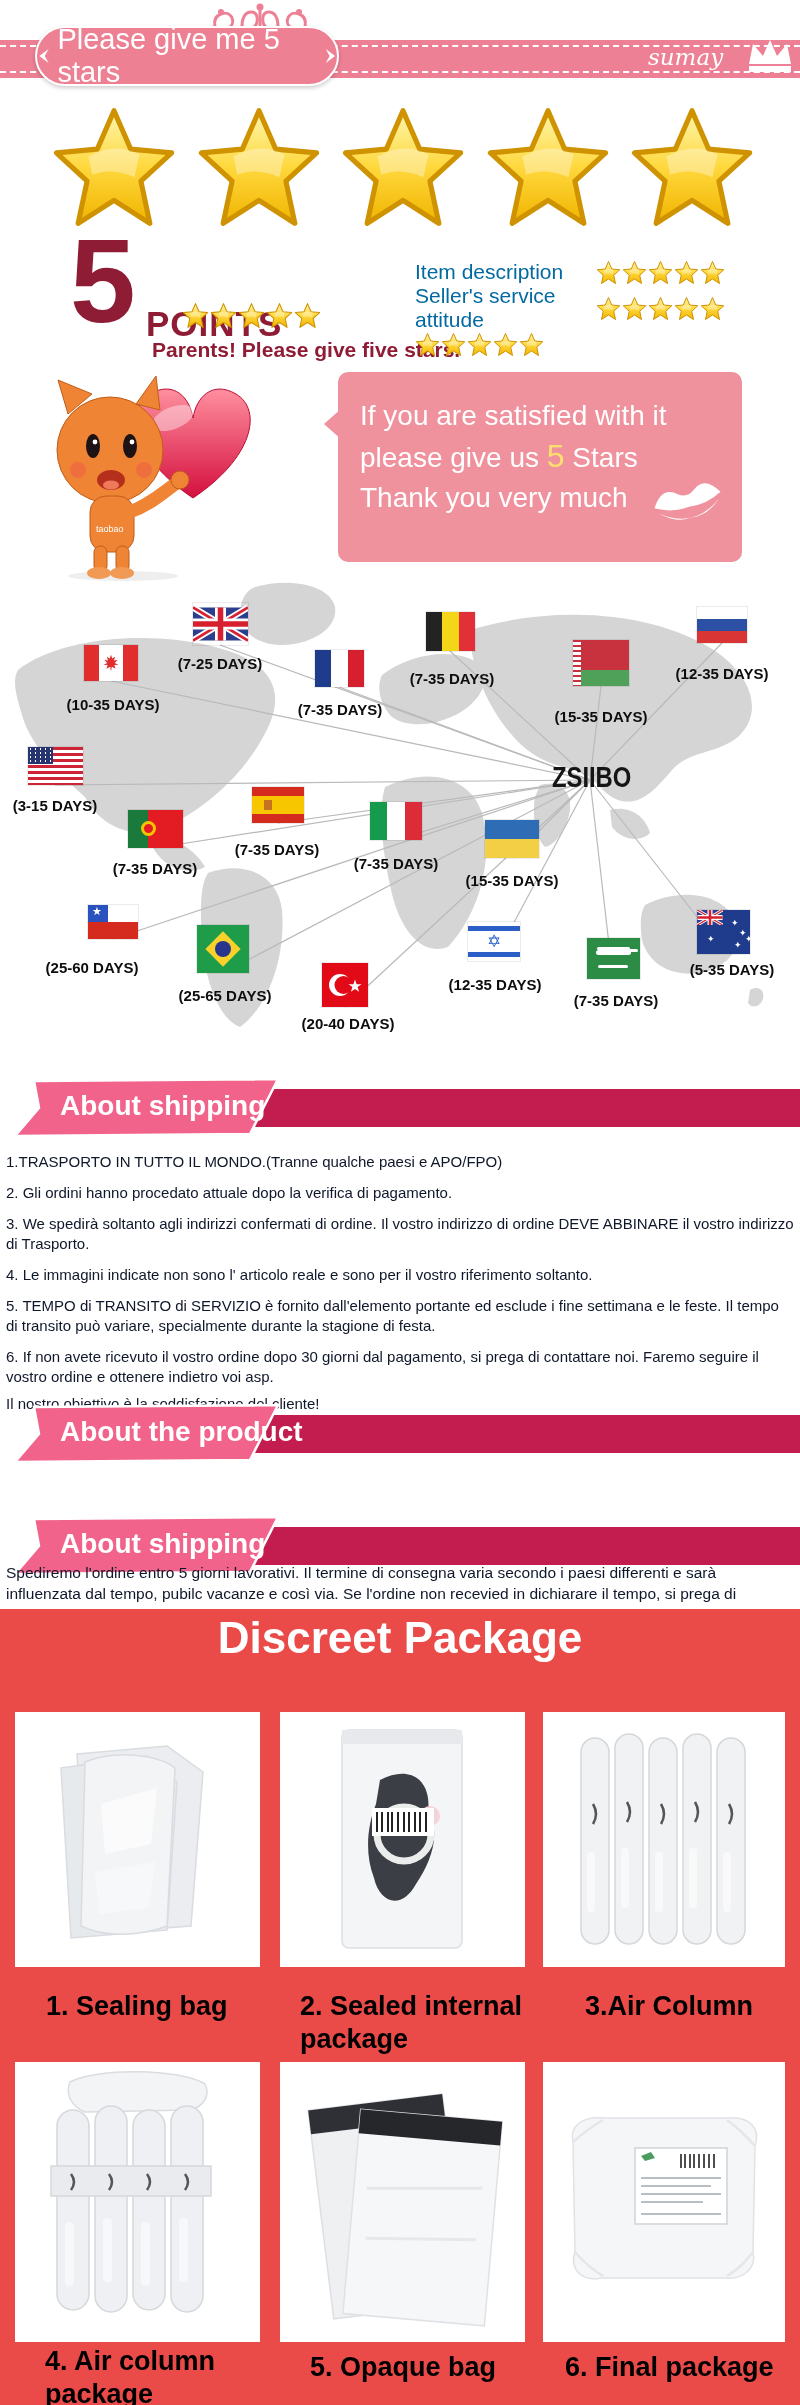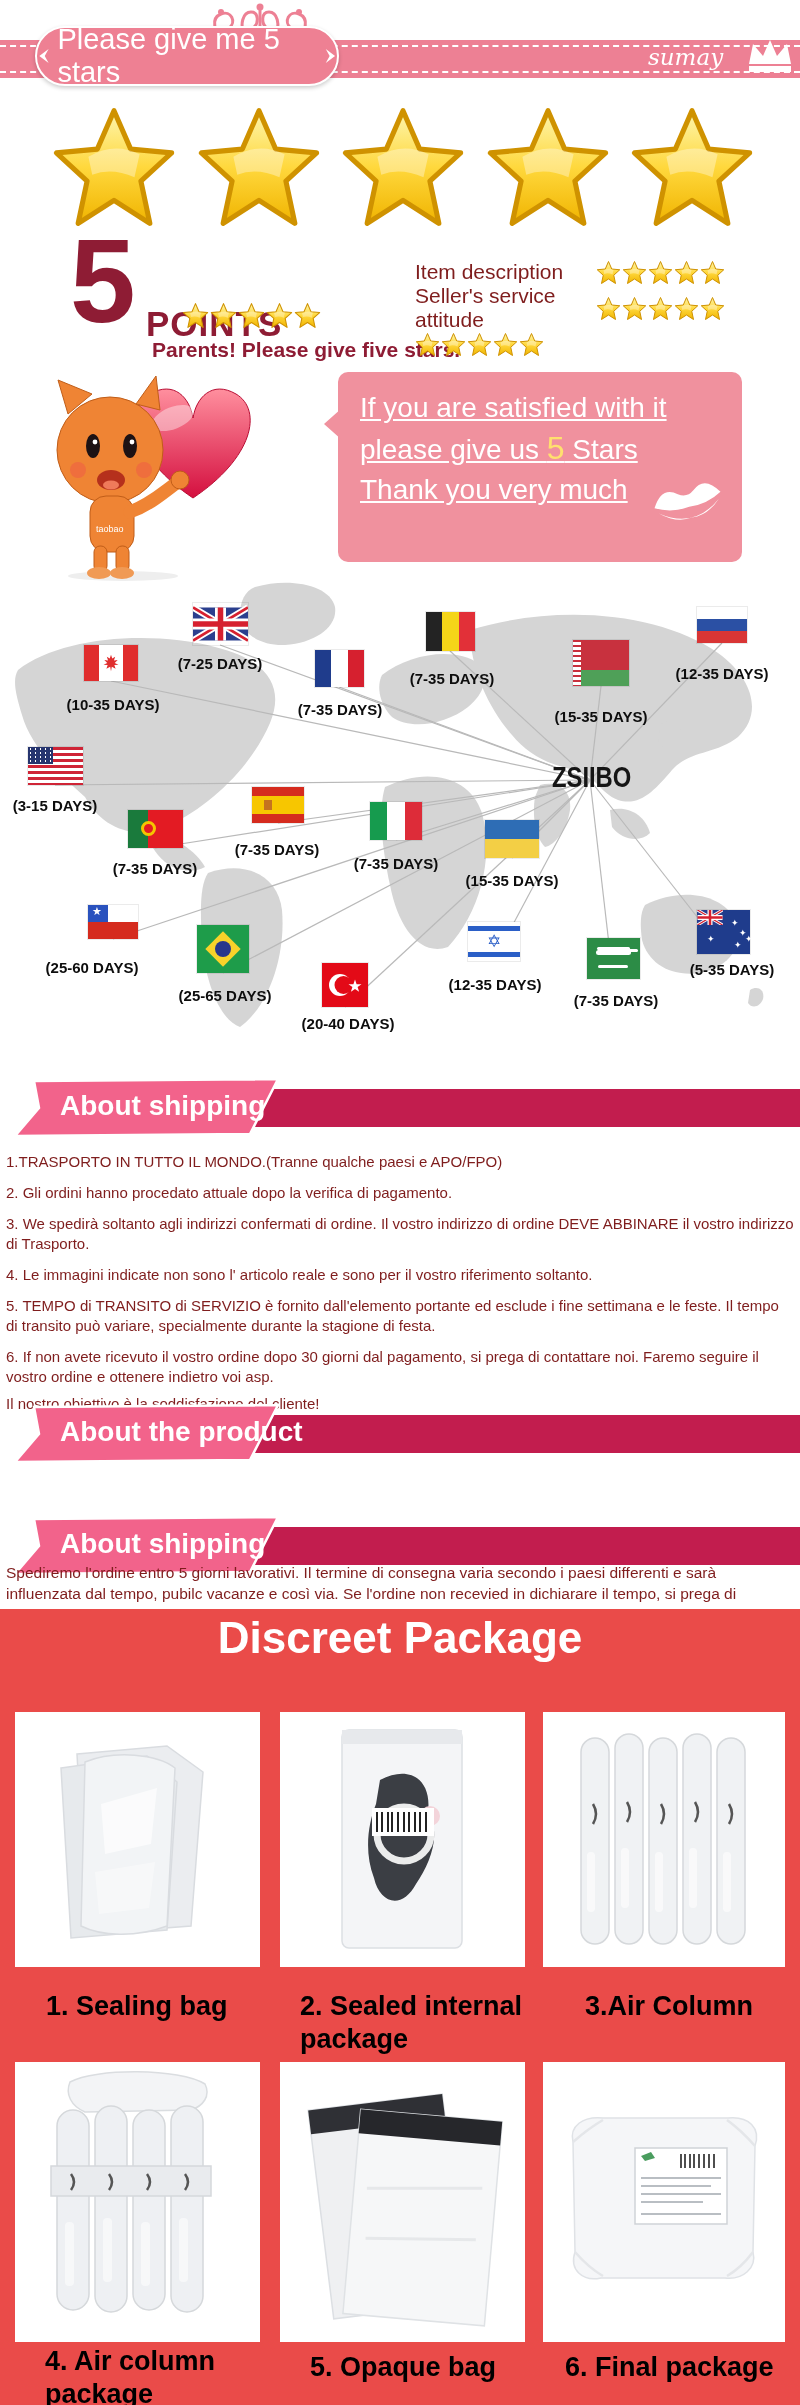--- a/index.html
+++ b/index.html
@@ -26,28 +26,28 @@
   .star-m{width:25px;height:25px;}
 
   
   .p5{position:absolute;left:70px;top:240px;width:340px;height:125px;color:#8e1c34;}
   .p5 .five{position:absolute;left:0;top:-18px;font-size:118px;font-weight:bold;line-height:118px;}
   .p5 .points{position:absolute;left:76px;top:64px;font-size:35px;font-weight:bold;letter-spacing:1px;}
   .p5 .pstars{position:absolute;left:112px;top:62px;display:flex;gap:1px;}
   .p5 .cap{position:absolute;left:82px;top:98px;font-size:21px;font-weight:bold;white-space:nowrap;}
   .crit{position:absolute;left:415px;top:254px;width:310px;}
   .crit-row{display:flex;justify-content:space-between;align-items:center;height:36px;}
-  .crit-label{font-size:21px;color:#7f1d1d;}
+  .crit-label{font-size:21px;color:#0369a1;}
   .crit-stars{display:flex;gap:1px;}
 
   
   .cat{position:absolute;left:38px;top:370px;width:280px;height:212px;}
   .bubble{position:absolute;left:338px;top:372px;width:404px;height:190px;background:#f0919e;
-          border-radius:10px;color:#fff;font-size:28px;line-height:40px;padding:16px 22px;
-          box-sizing:border-box;text-decoration:underline;}
+          border-radius:10px;color:#fff;font-size:28px;line-height:40px;padding:24px 22px;
+          box-sizing:border-box;}
   .bubble::before{content:"";position:absolute;left:-30px;top:36px;border:16px solid transparent;
           border-right:18px solid #f0919e;}
   .hl5{color:#ffe06e;font-size:32px;}
   .lips{position:absolute;right:14px;bottom:30px;width:80px;height:60px;transform:rotate(-14deg);}
 
   
   .map{position:absolute;left:0;top:575px;width:800px;height:490px;}
   .world{position:absolute;left:0;top:0;width:800px;height:490px;}
   .zsiibo{position:absolute;left:552px;top:186px;font-size:29px;font-weight:bold;color:#151515;
           transform:scaleX(.82);transform-origin:left;letter-spacing:0;}
@@ -112,21 +112,21 @@
   .fl-australia .canton{position:absolute;left:0;top:0;width:26px;height:15px;}
   .fl-australia::after{content:"✦";position:absolute;left:10px;top:24px;color:#fff;font-size:9px;
              text-shadow:24px -16px #fff,32px -6px #fff,27px 6px #fff,38px 0px #fff;}
 
   
   .sechead{position:absolute;left:0;width:800px;height:62px;}
   .secbar{position:absolute;left:78px;top:11px;right:0;height:38px;background:#c21d4e;}
   .secshape{position:absolute;left:12px;top:0;width:272px;height:60px;}
   .sectitle{position:absolute;left:60px;top:12px;font-size:28px;font-weight:bold;color:#fff;}
   .b1{top:1078px}.b2{top:1404px}.b3{top:1516px}
-  .bodytxt{position:absolute;left:6px;width:788px;color:#7f1d1d;}
+  .bodytxt{position:absolute;left:6px;width:788px;color:#0f172a;}
   .t1{top:1152px;font-size:15px;line-height:20px;}
   .t1 p{margin:0 0 11px 0;}
   .t1 p.tight{margin-bottom:7px;}
   .t2{top:1456px;font-size:16px;line-height:21px;width:770px;}
   .t3{top:1562px;font-size:15.5px;line-height:21px;}
   .t2 p,.t3 p{margin:0;}
 
   
   .redsec{position:absolute;left:0;top:1609px;width:800px;height:796px;background:#ea4b49;}
   .dtitle{position:absolute;top:4px;left:0;width:100%;text-align:center;font-size:44px;

